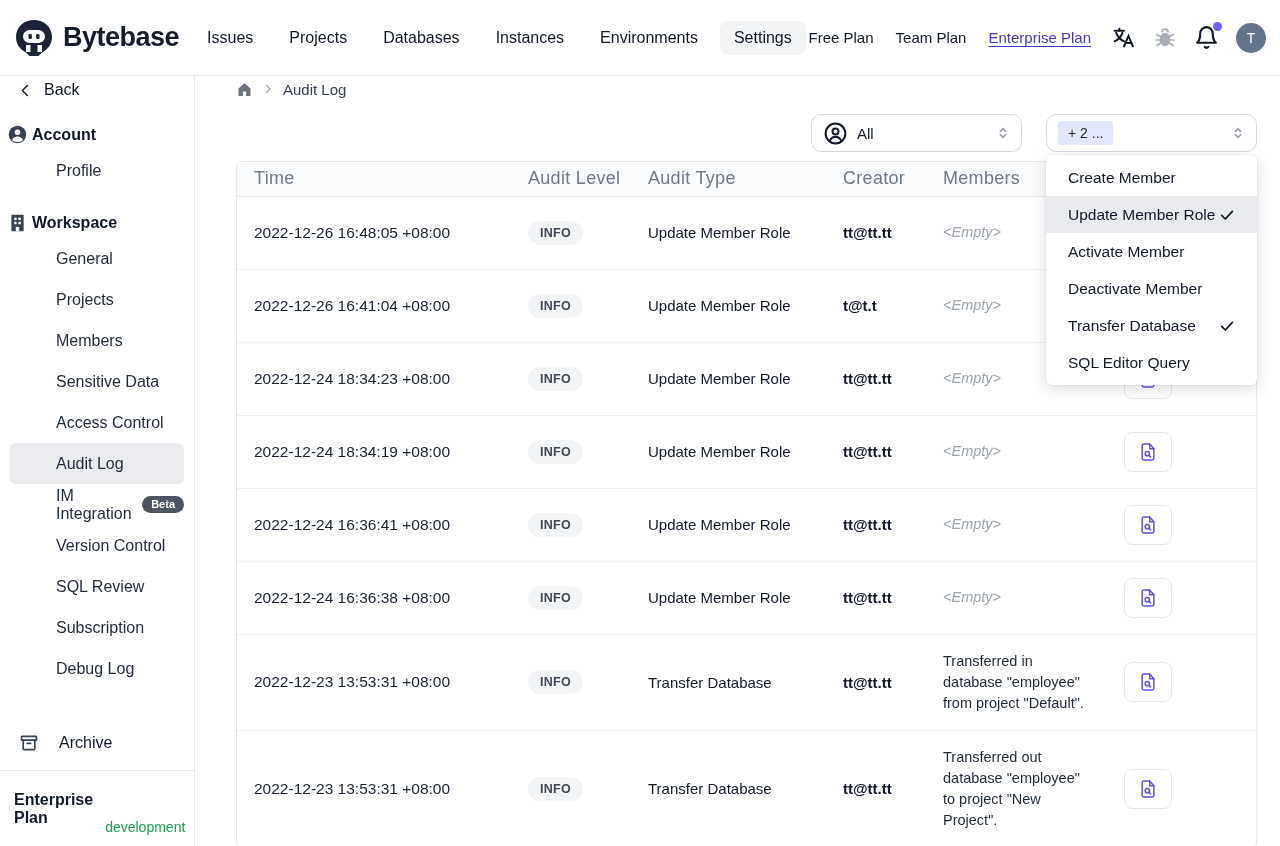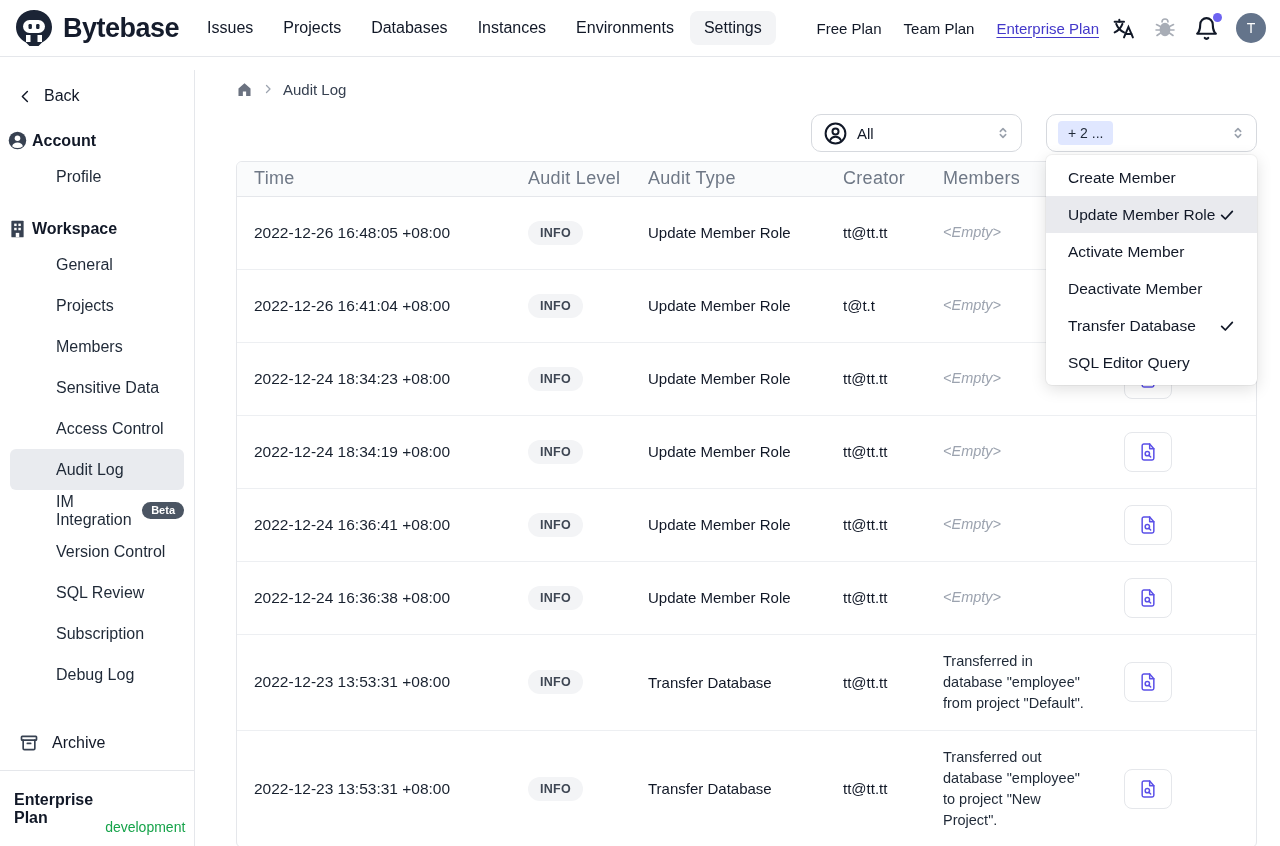--- a/index.html
+++ b/index.html
@@ -4,45 +4,45 @@
 <style>
   * { box-sizing: border-box; margin: 0; padding: 0; }
   html,body { width:1280px; height:846px; }
   body {
     font-family: "Liberation Sans", sans-serif;
     color:#1f2937; background:#fff; overflow:hidden; position:relative;
   }
   svg { display:block; }
 
   
-  .navbar { height:57px; display:flex; align-items:center; padding:0 14px; border-bottom:1px solid #e5e7eb; position:relative; z-index:5; background:#fff; }
+  .navbar { height:76px; display:flex; align-items:center; padding:0 14px; border-bottom:1px solid #e5e7eb; position:relative; z-index:5; background:#fff; }
   .brand { display:flex; align-items:center; gap:9px; cursor:pointer; }
   .brand-text { font-size:27px; font-weight:800; letter-spacing:-0.5px; color:#151c2c; }
-  .nav-menu { display:flex; align-items:center; gap:2px; margin-left:14px;text-align:center; }
+  .nav-menu { display:flex; align-items:center; gap:8px; margin-left:14px;text-align:center; }
   .nav-item { padding:8px 14px; font-size:16px; font-weight:500; color:#111827; border-radius:8px; cursor:pointer; }
   .nav-item.active { background:#f3f4f6; }
-  .nav-right { margin-left:auto; display:flex; align-items:center; gap:12px; }
+  .nav-right { margin-left:auto; display:flex; align-items:center; gap:20px; }
   .plans { display:flex; align-items:center; gap:22px; }
   .plan { font-size:15px; font-weight:500; color:#111827; text-decoration:none; cursor:pointer; }
   .plan.plan-link { color:#4338ca; text-decoration:underline; text-underline-offset:3px; }
   .nav-icons { display:flex; align-items:center; gap:17px; }
   .icon-btn { position:relative; cursor:pointer; }
   .bell-dot { position:absolute; top:-3px; right:-3px; width:9px; height:9px; border-radius:50%; background:#6d63f1; }
   .avatar { width:30px; height:30px; border-radius:50%; background:#64748b; color:#fff; font-size:14px; font-weight:500; display:flex; align-items:center; justify-content:center; cursor:pointer; }
 
   
-  .sidebar { position:absolute; top:70px; left:0; bottom:0; width:195px; border-right:1px solid #e5e7eb; display:flex; flex-direction:column; padding-top:13px; background:#fff; }
+  .sidebar { position:absolute; top:64px; left:0; bottom:0; width:195px; border-right:1px solid #e5e7eb; display:flex; flex-direction:column; padding-top:13px; background:#fff; }
   .back-row { display:flex; align-items:center; gap:11px; padding:4px 16px 4px 18px; font-size:16px; color:#111827; cursor:pointer; }
   .section-head { display:flex; align-items:center; gap:4px; padding:0 16px 0 7px; margin-top:21px; font-size:16px; font-weight:600; color:#111827; }
   .side-list { margin-top:5px; }
   .side-sub { display:flex; align-items:center; height:41px; padding-left:46px; margin:0 10px; font-size:16px; color:#1f2937; border-radius:6px; cursor:pointer; }
   .side-sub.active { background:#e9ebef; }
   .beta { margin-left:8px; background:#4b5563; color:#fff; font-size:11px; font-weight:600; padding:3px 9px; border-radius:999px; line-height:1; }
   .side-spacer { flex:1; }
-  .archive-row { display:flex; align-items:center; gap:13px; padding:0 16px 0 19px; height:42px; font-size:16px; color:#111827; cursor:pointer; margin-bottom:6px; }
+  .archive-row { display:flex; align-items:center; gap:20px; padding:0 16px 0 19px; height:42px; font-size:16px; color:#111827; cursor:pointer; margin-bottom:6px; }
   .side-footer { border-top:1px solid #e5e7eb; padding:11px 14px; display:flex; align-items:center; gap:6px; }
   .side-footer .plan-name { font-size:16px; font-weight:700; color:#111827; }
   .dev-text { font-size:14px; color:#16a34a;margin-top:37px; }
 
   
   .main { position:absolute; top:64px; left:210px; right:0; bottom:0; padding:11px 23px 0 26px; background:#fff; }
   .breadcrumb { display:flex; align-items:center; gap:9px; height:28px; }
   .crumb-current { font-size:15px; color:#374151; }
 
   .filter-bar { position:relative; margin-top:11px; height:38px; display:flex; justify-content:flex-end; gap:24px; }
@@ -56,21 +56,21 @@
   .menu-item.hl { background:#e9eaee; }
 
   
   .table-wrap { margin-top:9px; border:1px solid #e5e7eb; border-radius:6px; overflow:hidden; }
   table { width:100%; border-collapse:collapse; table-layout:fixed; }
   thead th { height:34px; background:#fafbfc; border-bottom:1px solid #e5e7eb; font-size:18px; font-weight:500; color:#6f7886; text-align:left; padding-left:17px; letter-spacing:.3px; }
   tbody td { border-bottom:1px solid #edeff2; padding:16px 8px 16px 17px; font-size:15px; color:#111827; vertical-align:middle; }
   tbody tr:last-child td { border-bottom:none; }
   td.c-time { font-size:15.5px; font-weight:500; color:#18212f; }
   td.c-type { font-weight:500; }
-  td.c-creator { font-weight:400; }
+  td.c-creator { font-weight:700; }
   .badge { display:inline-block; background:#f3f4f6; border-radius:999px; padding:5px 12px; font-size:12.5px; font-weight:600; color:#3f4754; letter-spacing:.3px; }
   .c-comment span { font-size:14.5px; color:#1f2937; line-height:1.45; display:inline-block; padding-right:4px; }
   .c-comment span.empty { font-style:italic; color:#9ca3af; }
   .view-btn { width:48px; height:40px; border:1px solid #e5e7eb; border-radius:8px; background:#fff; display:flex; align-items:center; justify-content:center; cursor:pointer; margin-left:1px; }
 </style>
 </head>
 <body>
 
 <div class="navbar">
   <div class="brand">

